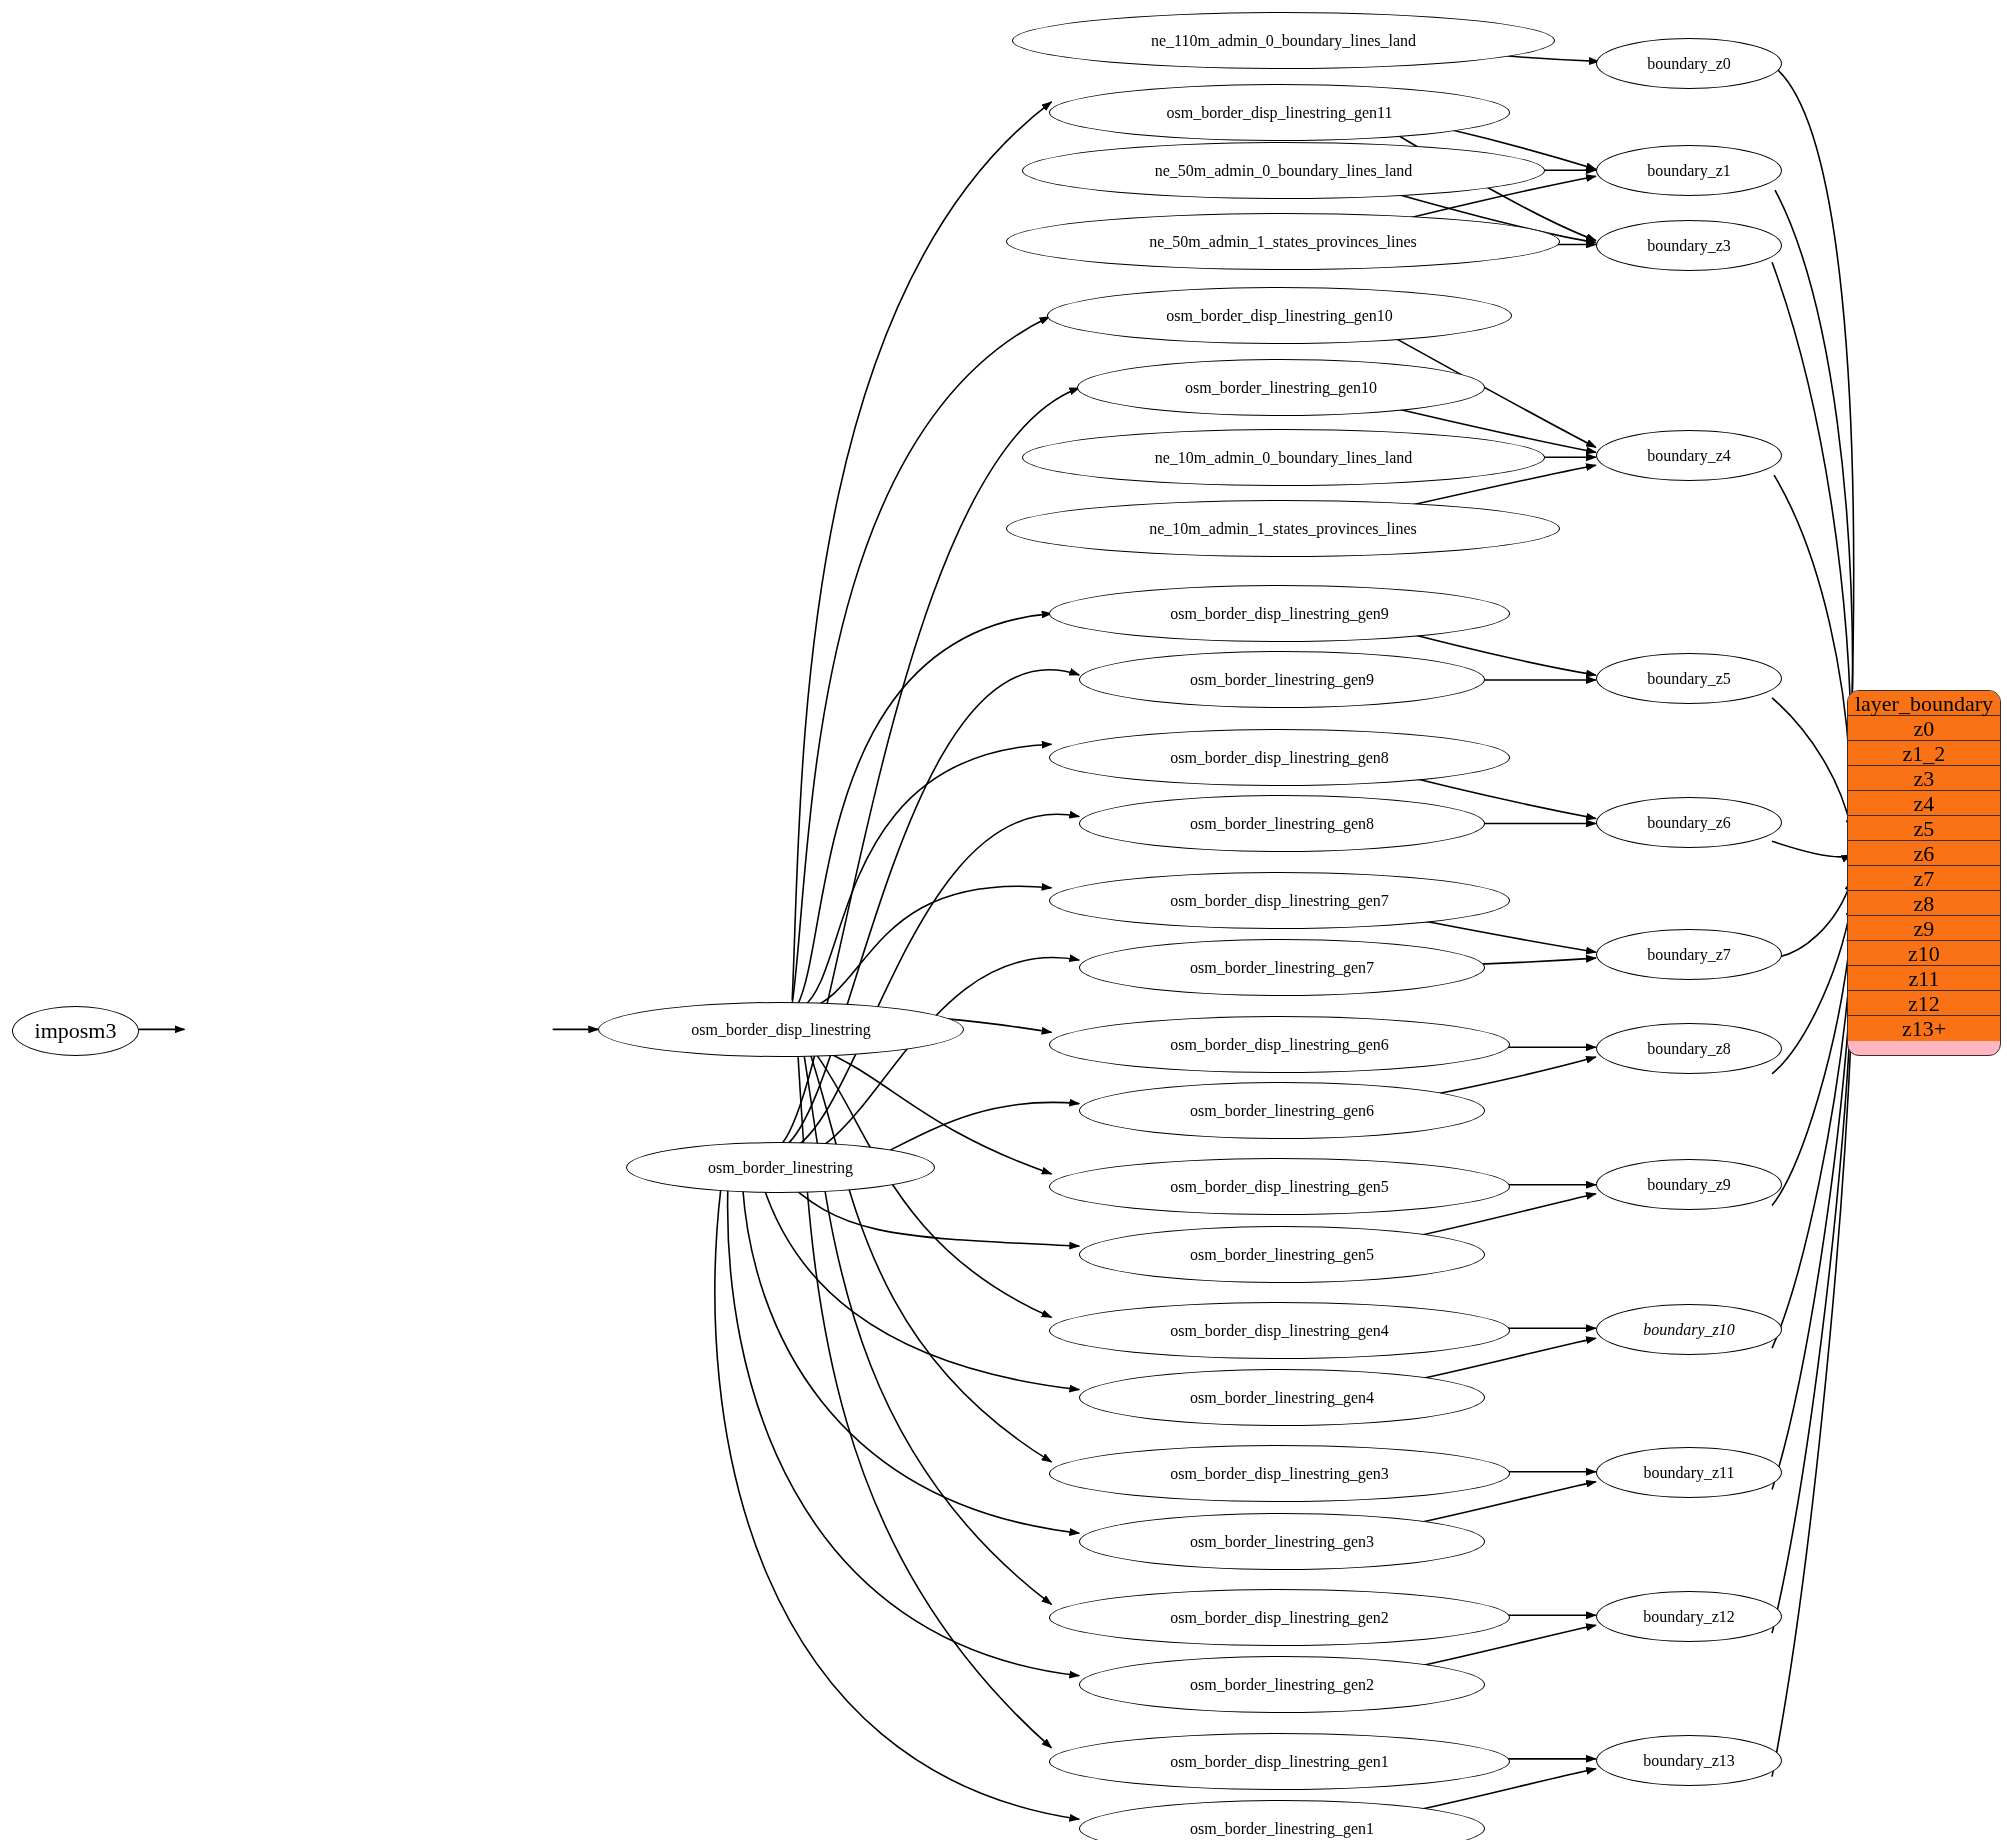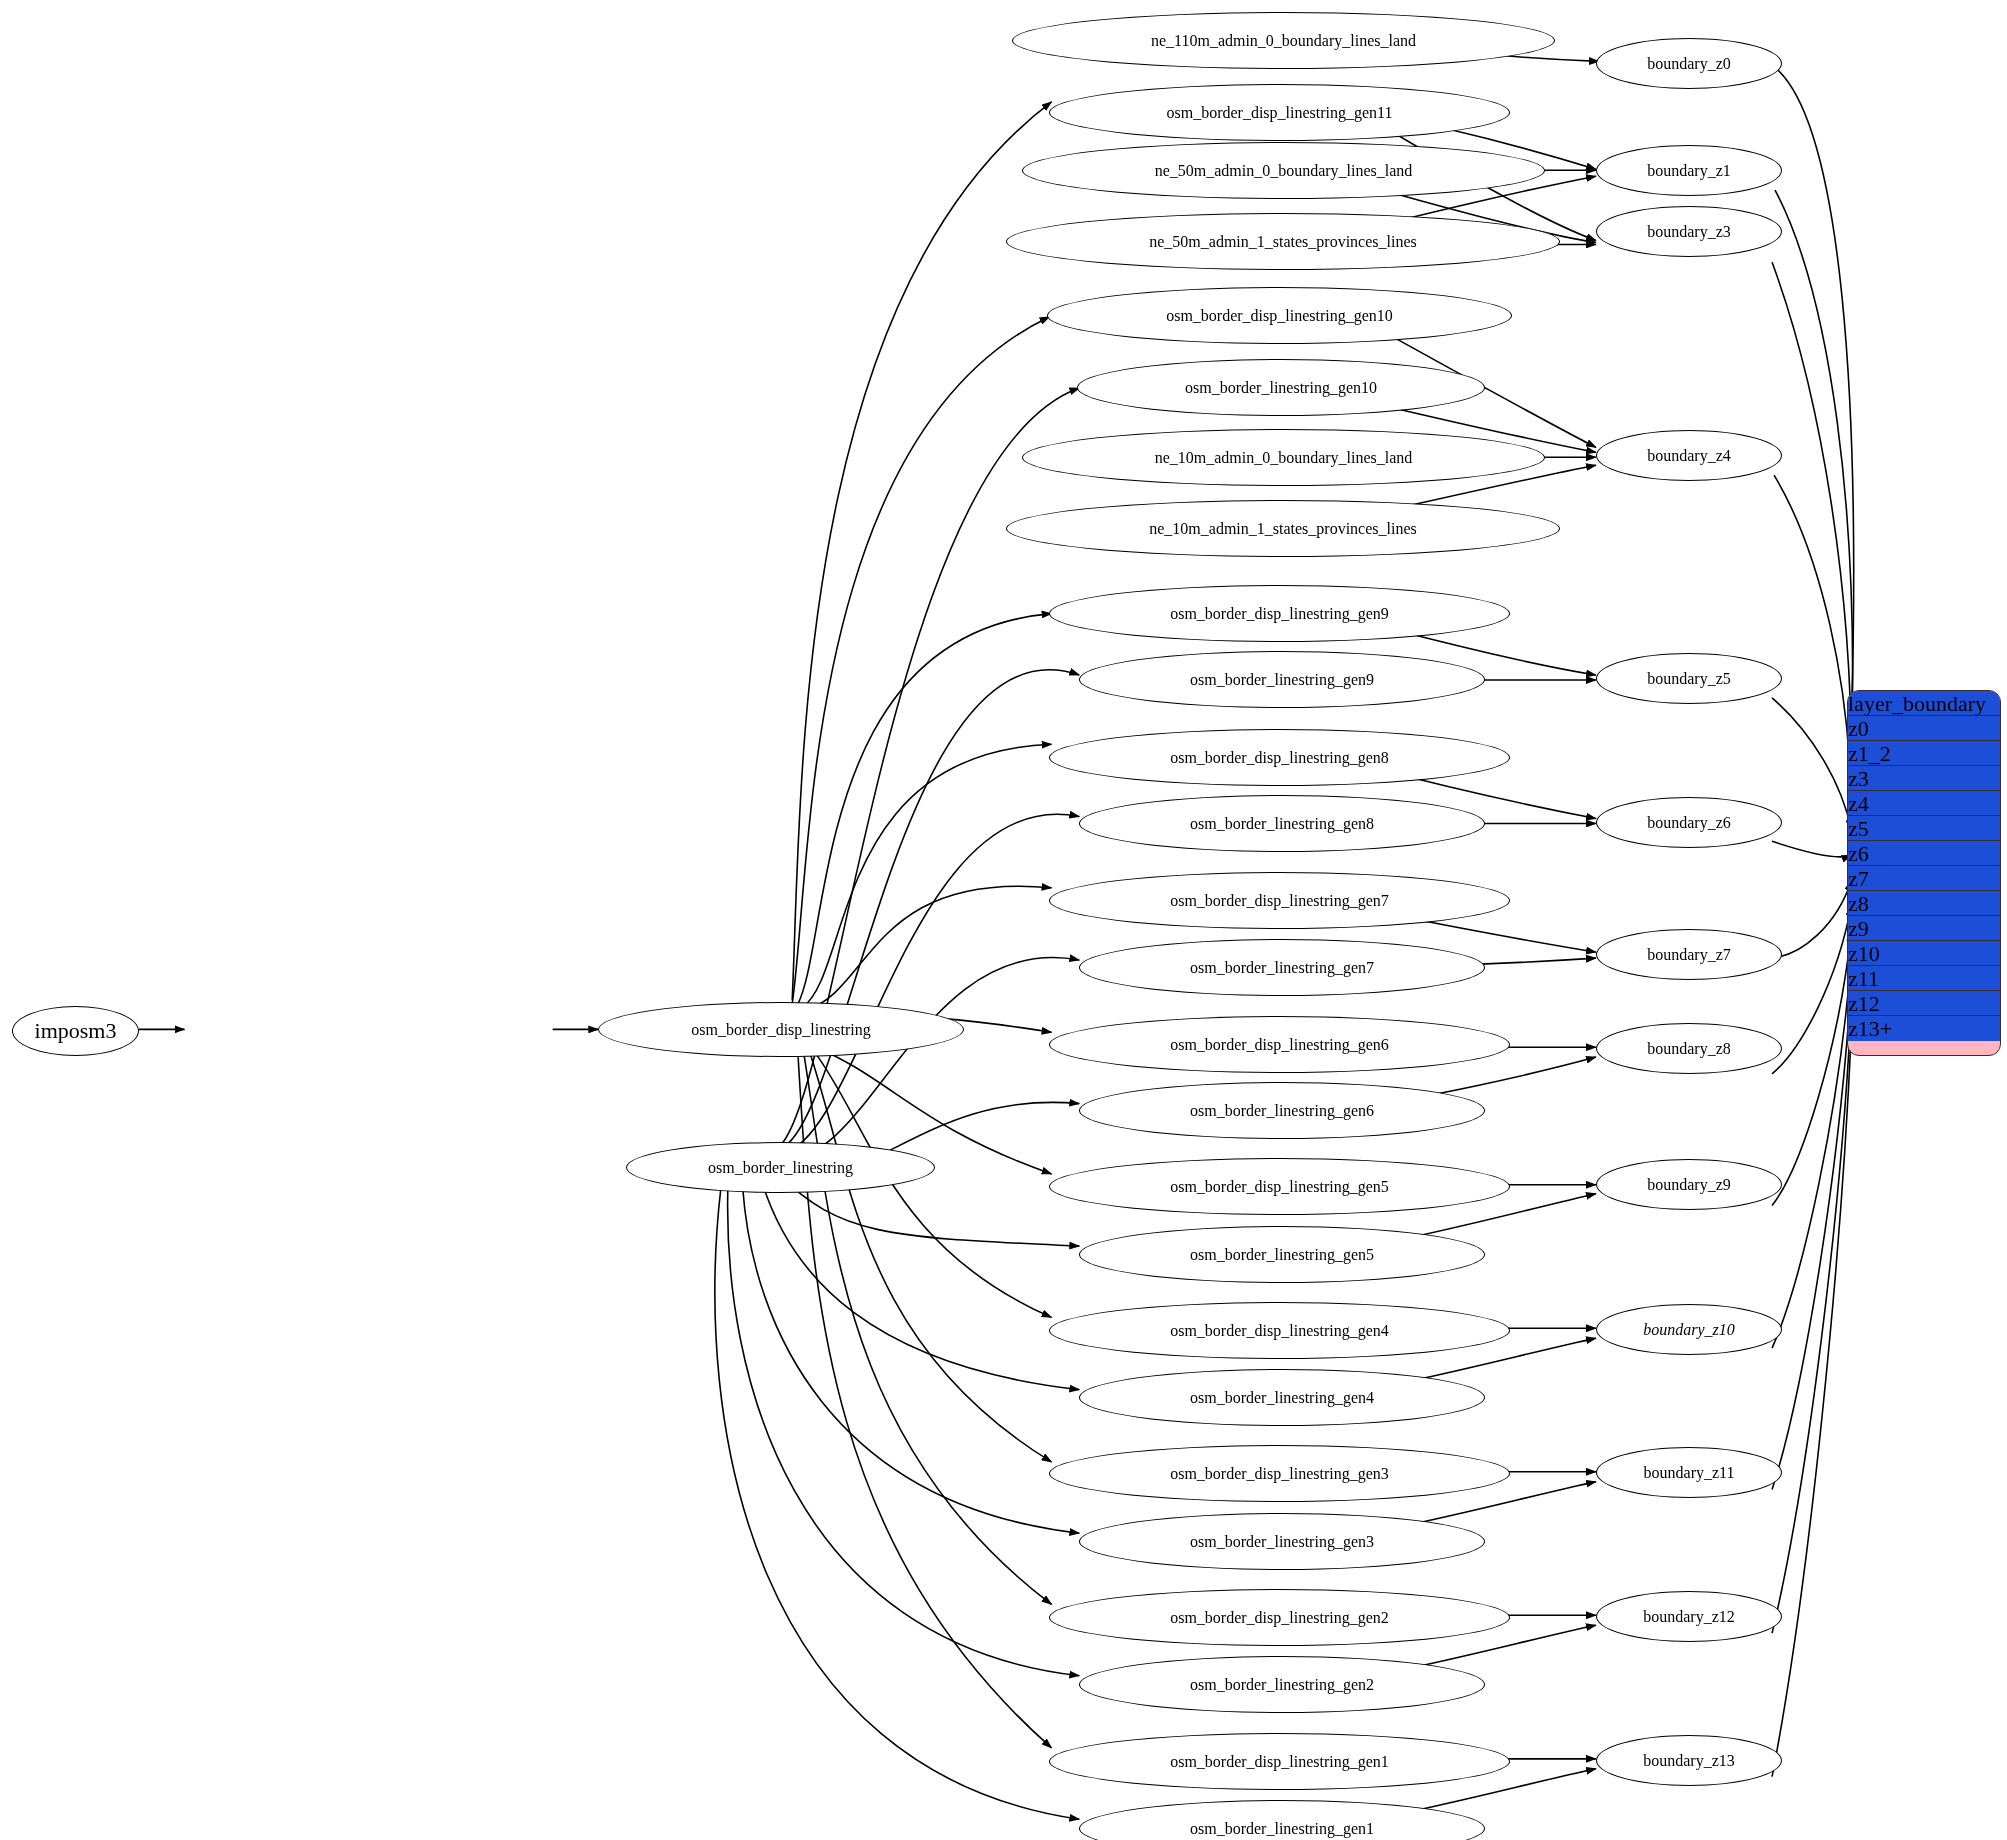--- a/index.html
+++ b/index.html
@@ -44,24 +44,25 @@
     border: 1.4px solid #3b2b2f;
     border-radius: 12px;
     background: #ffb6c1;
     overflow: hidden;
     z-index: 3;
   }
   .record .rowcell {
     box-sizing: border-box;
     height: 25px;
     line-height: 25px;
+    text-align: center;
     font-size: 22px;
     color: #000000;
     border-bottom: 1.4px solid #3b2b2f;
-    background: #1d4ed8;
+    background: #f97316;
     white-space: nowrap;
   }
   .record .rowcell:last-child { border-bottom: none; }
   .record .rowcell.head { font-size: 22px; }
 </style>
 </head>
 <body>
 
 <div id="canvas">
 
@@ -282,21 +283,21 @@
   </div>
 
   <div class="node" style="left:1596px; top:38px; width:186px; height:51px;">
     <span>boundary_z0</span>
   </div>
 
   <div class="node" style="left:1596px; top:145px; width:186px; height:51px;">
     <span>boundary_z1</span>
   </div>
 
-  <div class="node" style="left:1596px; top:206px; width:186px; height:51px;">
+  <div class="node" style="left:1596px; top:220px; width:186px; height:51px;">
     <span>boundary_z3</span>
   </div>
 
   <div class="node" style="left:1596px; top:430px; width:186px; height:51px;">
     <span>boundary_z4</span>
   </div>
 
   <div class="node" style="left:1596px; top:653px; width:186px; height:51px;">
     <span>boundary_z5</span>
   </div>

